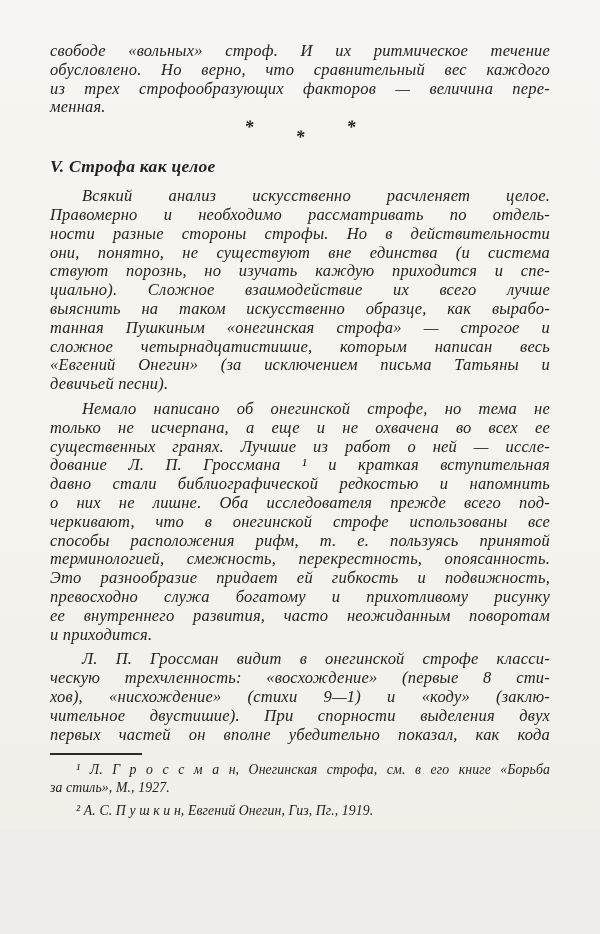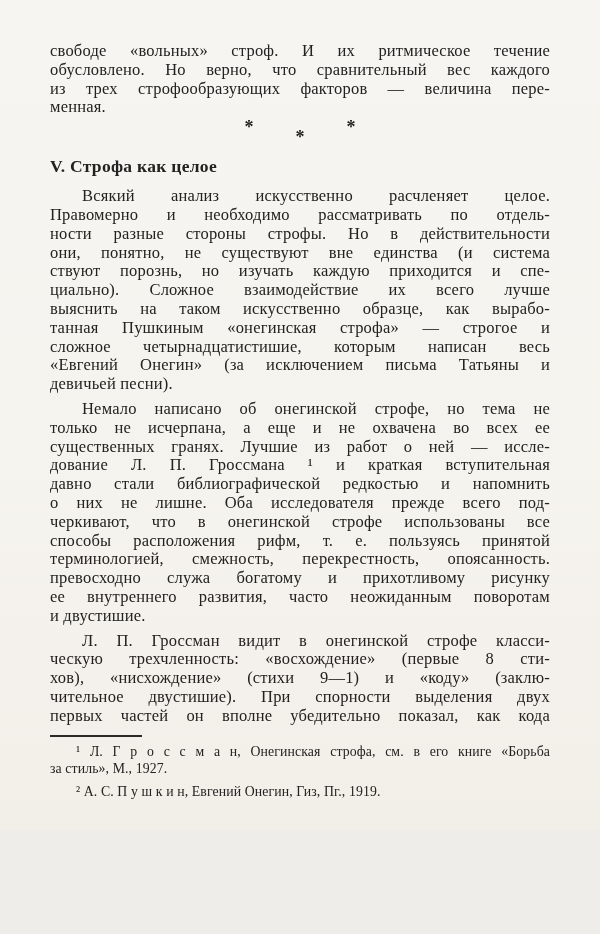--- a/index.html
+++ b/index.html
@@ -9,20 +9,21 @@
     font-family: "Liberation Serif", "DejaVu Serif", serif;
   }
   .page {
     position: relative;
     width: 600px; height: 830px;
     box-sizing: border-box;
     padding: 42px 50px 0 50px;
     background: linear-gradient(180deg, #f7f5f1 0%, #f5f3ee 60%, #f2efe9 100%);
     color: #232220;
     overflow: hidden;
+    font-style: italic;
   }
   .tline {
     font-size: 16.5px;
     line-height: 18.8px;
     text-align: justify;
     text-align-last: justify;
     letter-spacing: 0.2px;
   }
   .tline.first { text-indent: 32px; margin-top: 6px; }
   .tline.lastfree { text-align-last: left; }
@@ -100,23 +101,24 @@
       <div class="para">
         <div class="tline first">Немало написано об онегинской строфе, но тема не</div>
         <div class="tline">только не исчерпана, а еще и не охвачена во всех ее</div>
         <div class="tline">существенных гранях. Лучшие из работ о ней — иссле-</div>
         <div class="tline">дование Л. П. Гроссмана ¹ и краткая вступительная</div>
         <div class="tline">давно стали библиографической редкостью и напомнить</div>
         <div class="tline">о них не лишне. Оба исследователя прежде всего под-</div>
         <div class="tline">черкивают, что в онегинской строфе использованы все</div>
         <div class="tline">способы расположения рифм, т. е. пользуясь принятой</div>
         <div class="tline">терминологией, смежность, перекрестность, опоясанность.</div>
+        <div class="tline">Это разнообразие придает ей гибкость и подвижность,</div>
         <div class="tline">превосходно служа богатому и прихотливому рисунку</div>
         <div class="tline">ее внутреннего развития, часто неожиданным поворотам</div>
-        <div class="tline lastfree">и двустишие.</div>
+        <div class="tline lastfree">и приходится.</div>
       </div>
       <div class="para">
         <div class="tline first">Л. П. Гроссман видит в онегинской строфе класси-</div>
         <div class="tline">ческую трехчленность: «восхождение» (первые 8 сти-</div>
         <div class="tline">хов), «нисхождение» (стихи 9—1) и «коду» (заклю-</div>
         <div class="tline">чительное двустишие). При спорности выделения двух</div>
         <div class="tline">первых частей он вполне убедительно показал, как кода</div>
       </div>
     </div>
 

